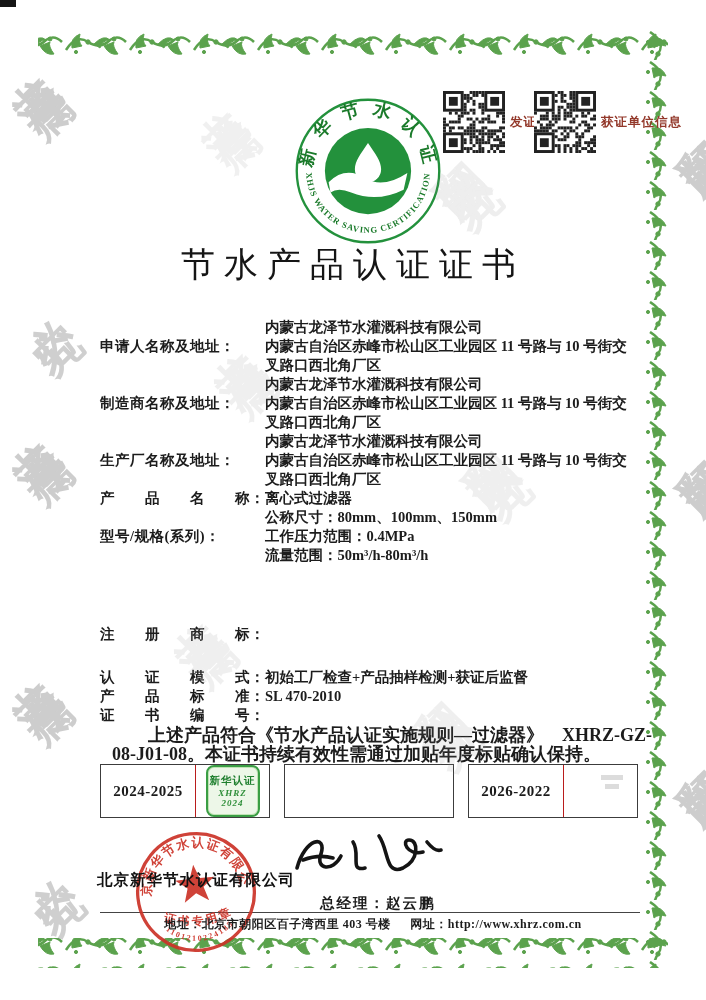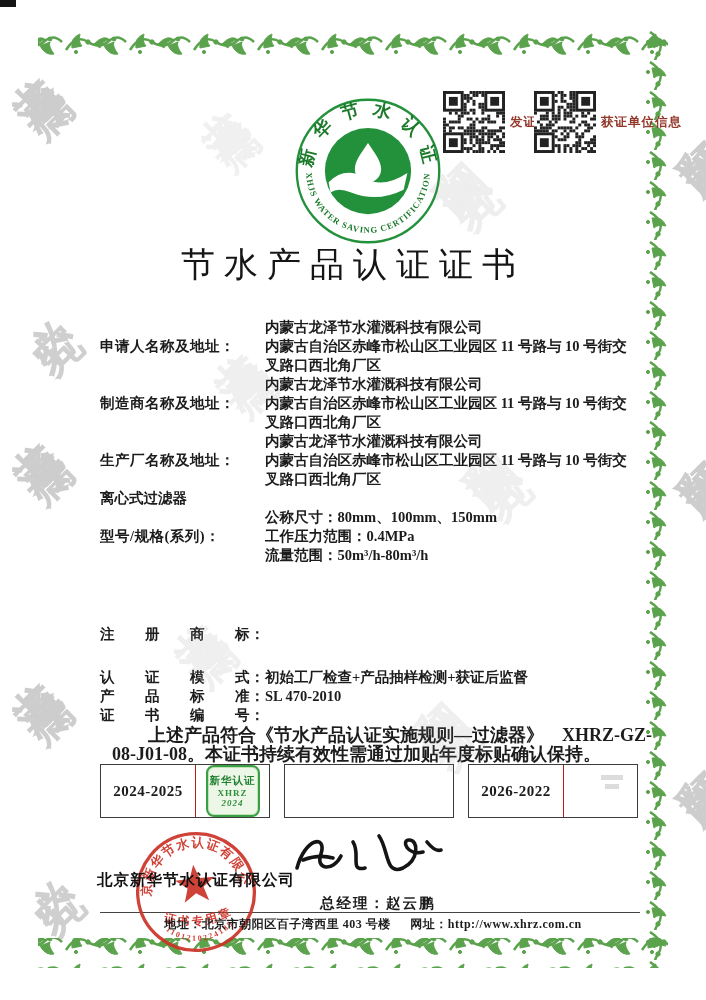--- a/index.html
+++ b/index.html
@@ -25,21 +25,21 @@
   #statement{position:absolute;left:112px;top:726px;width:545px;font-size:18px;font-weight:700;
              line-height:19px;text-indent:2em;z-index:2;}
   #year-boxes{position:absolute;left:100px;top:764px;width:538px;display:flex;justify-content:space-between;z-index:2;}
   .year-box{width:168px;height:52px;border:1px solid #3c3c3c;display:flex;background:transparent;}
   .yb-left{width:94px;border-right:1px solid #b91c1c;display:flex;align-items:center;justify-content:center;
            font-weight:700;font-size:15px;letter-spacing:.5px;}
   .yb-right{flex:1;display:flex;align-items:center;justify-content:center;position:relative;}
   .sticker{display:none;width:50px;height:48px;border:2px solid #3a9e44;border-radius:8px;background:#edf7e8;
            flex-direction:column;align-items:center;justify-content:center;box-shadow:inset 0 0 0 1px #bfe3b4;}
   .st1{font-size:10.5px;font-weight:700;color:#1f7f2e;letter-spacing:1px;}
-  .st2{font-size:9px;font-weight:700;color:#2f8f3a;letter-spacing:1px;}
+  .st2{font-size:9px;font-style:italic;font-weight:700;color:#2f8f3a;letter-spacing:1px;}
   .st3{font-size:9px;font-style:italic;font-weight:700;color:#2f8f3a;letter-spacing:1px;}
   .faint-marks{display:none;position:absolute;right:14px;top:10px;}
   .fm-bar{width:22px;height:5px;background:#dcdcdc;margin-bottom:4px;}
   .fm-bar.short{width:14px;margin-left:4px;}
   .seal-svg{position:absolute;left:116px;top:812px;width:160px;height:160px;z-index:3;opacity:.92;transform:rotate(-6deg);}
   .company-print{position:absolute;left:97px;top:870px;font-size:15.5px;font-weight:700;z-index:4;letter-spacing:1px;color:#111;}
   .sig-svg{position:absolute;left:287px;top:824px;width:165px;height:64px;z-index:3;}
   .manager{position:absolute;left:320px;top:894px;font-size:14.5px;font-weight:700;z-index:3;letter-spacing:2px;}
   .dates{position:absolute;left:456px;top:878px;font-size:13.5px;font-weight:700;line-height:19px;z-index:3;white-space:nowrap;}
   .rule{position:absolute;left:100px;top:912px;width:540px;border-top:1.5px solid #444;z-index:2;}
@@ -454,20 +454,21 @@
     <div class="field-row" style="margin-top: 0px;">
       <div class="f-label">生产厂名称及地址：</div>
       <div class="f-value">
           <div class="f-line">内蒙古龙泽节水灌溉科技有限公司</div>
           <div class="f-line">内蒙古自治区赤峰市松山区工业园区 11 号路与 10 号街交</div>
           <div class="f-line">叉路口西北角厂区</div>
         </div>
     </div>
 
     <div class="field-row" style="margin-top: 0px;">
+      <div class="f-label">产　　品　　名　　称：</div>
       <div class="f-value">
           <div class="f-line">离心式过滤器</div>
         </div>
     </div>
 
     <div class="field-row" style="margin-top: 0px;">
       <div class="f-label">型号/规格(系列)：</div>
       <div class="f-value">
           <div class="f-line">公称尺寸：80mm、100mm、150mm</div>
           <div class="f-line">工作压力范围：0.4MPa</div>

